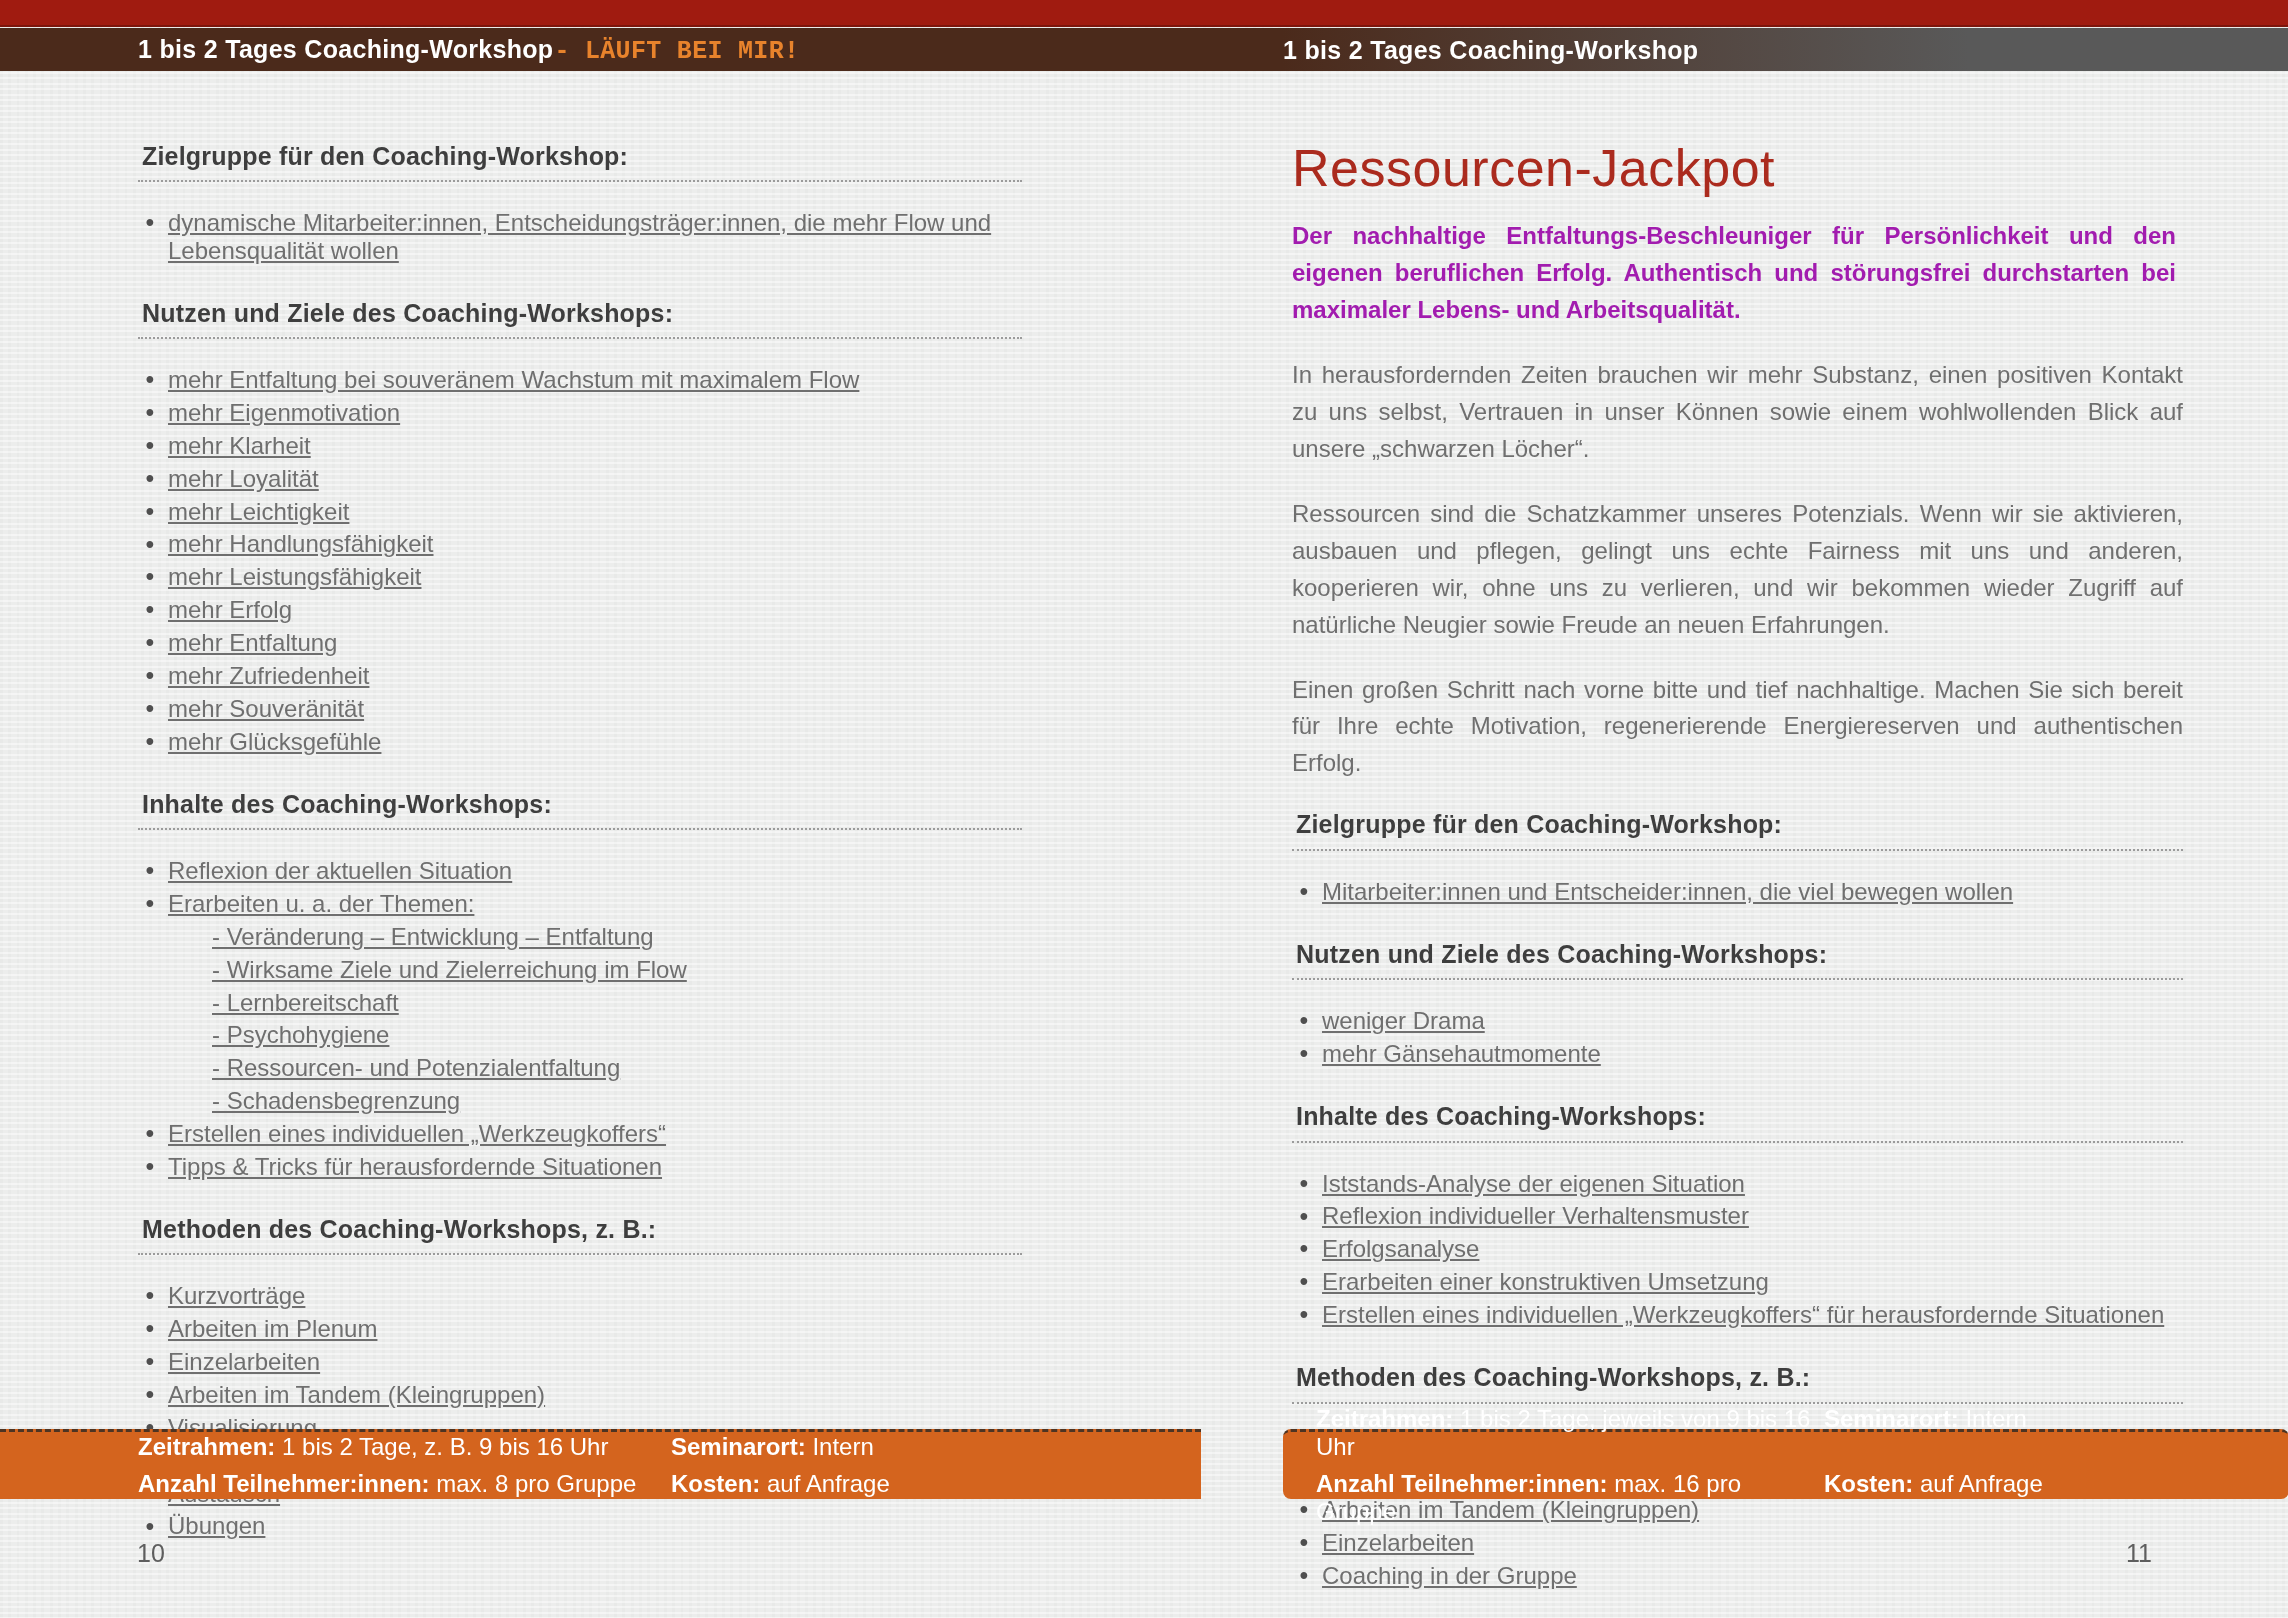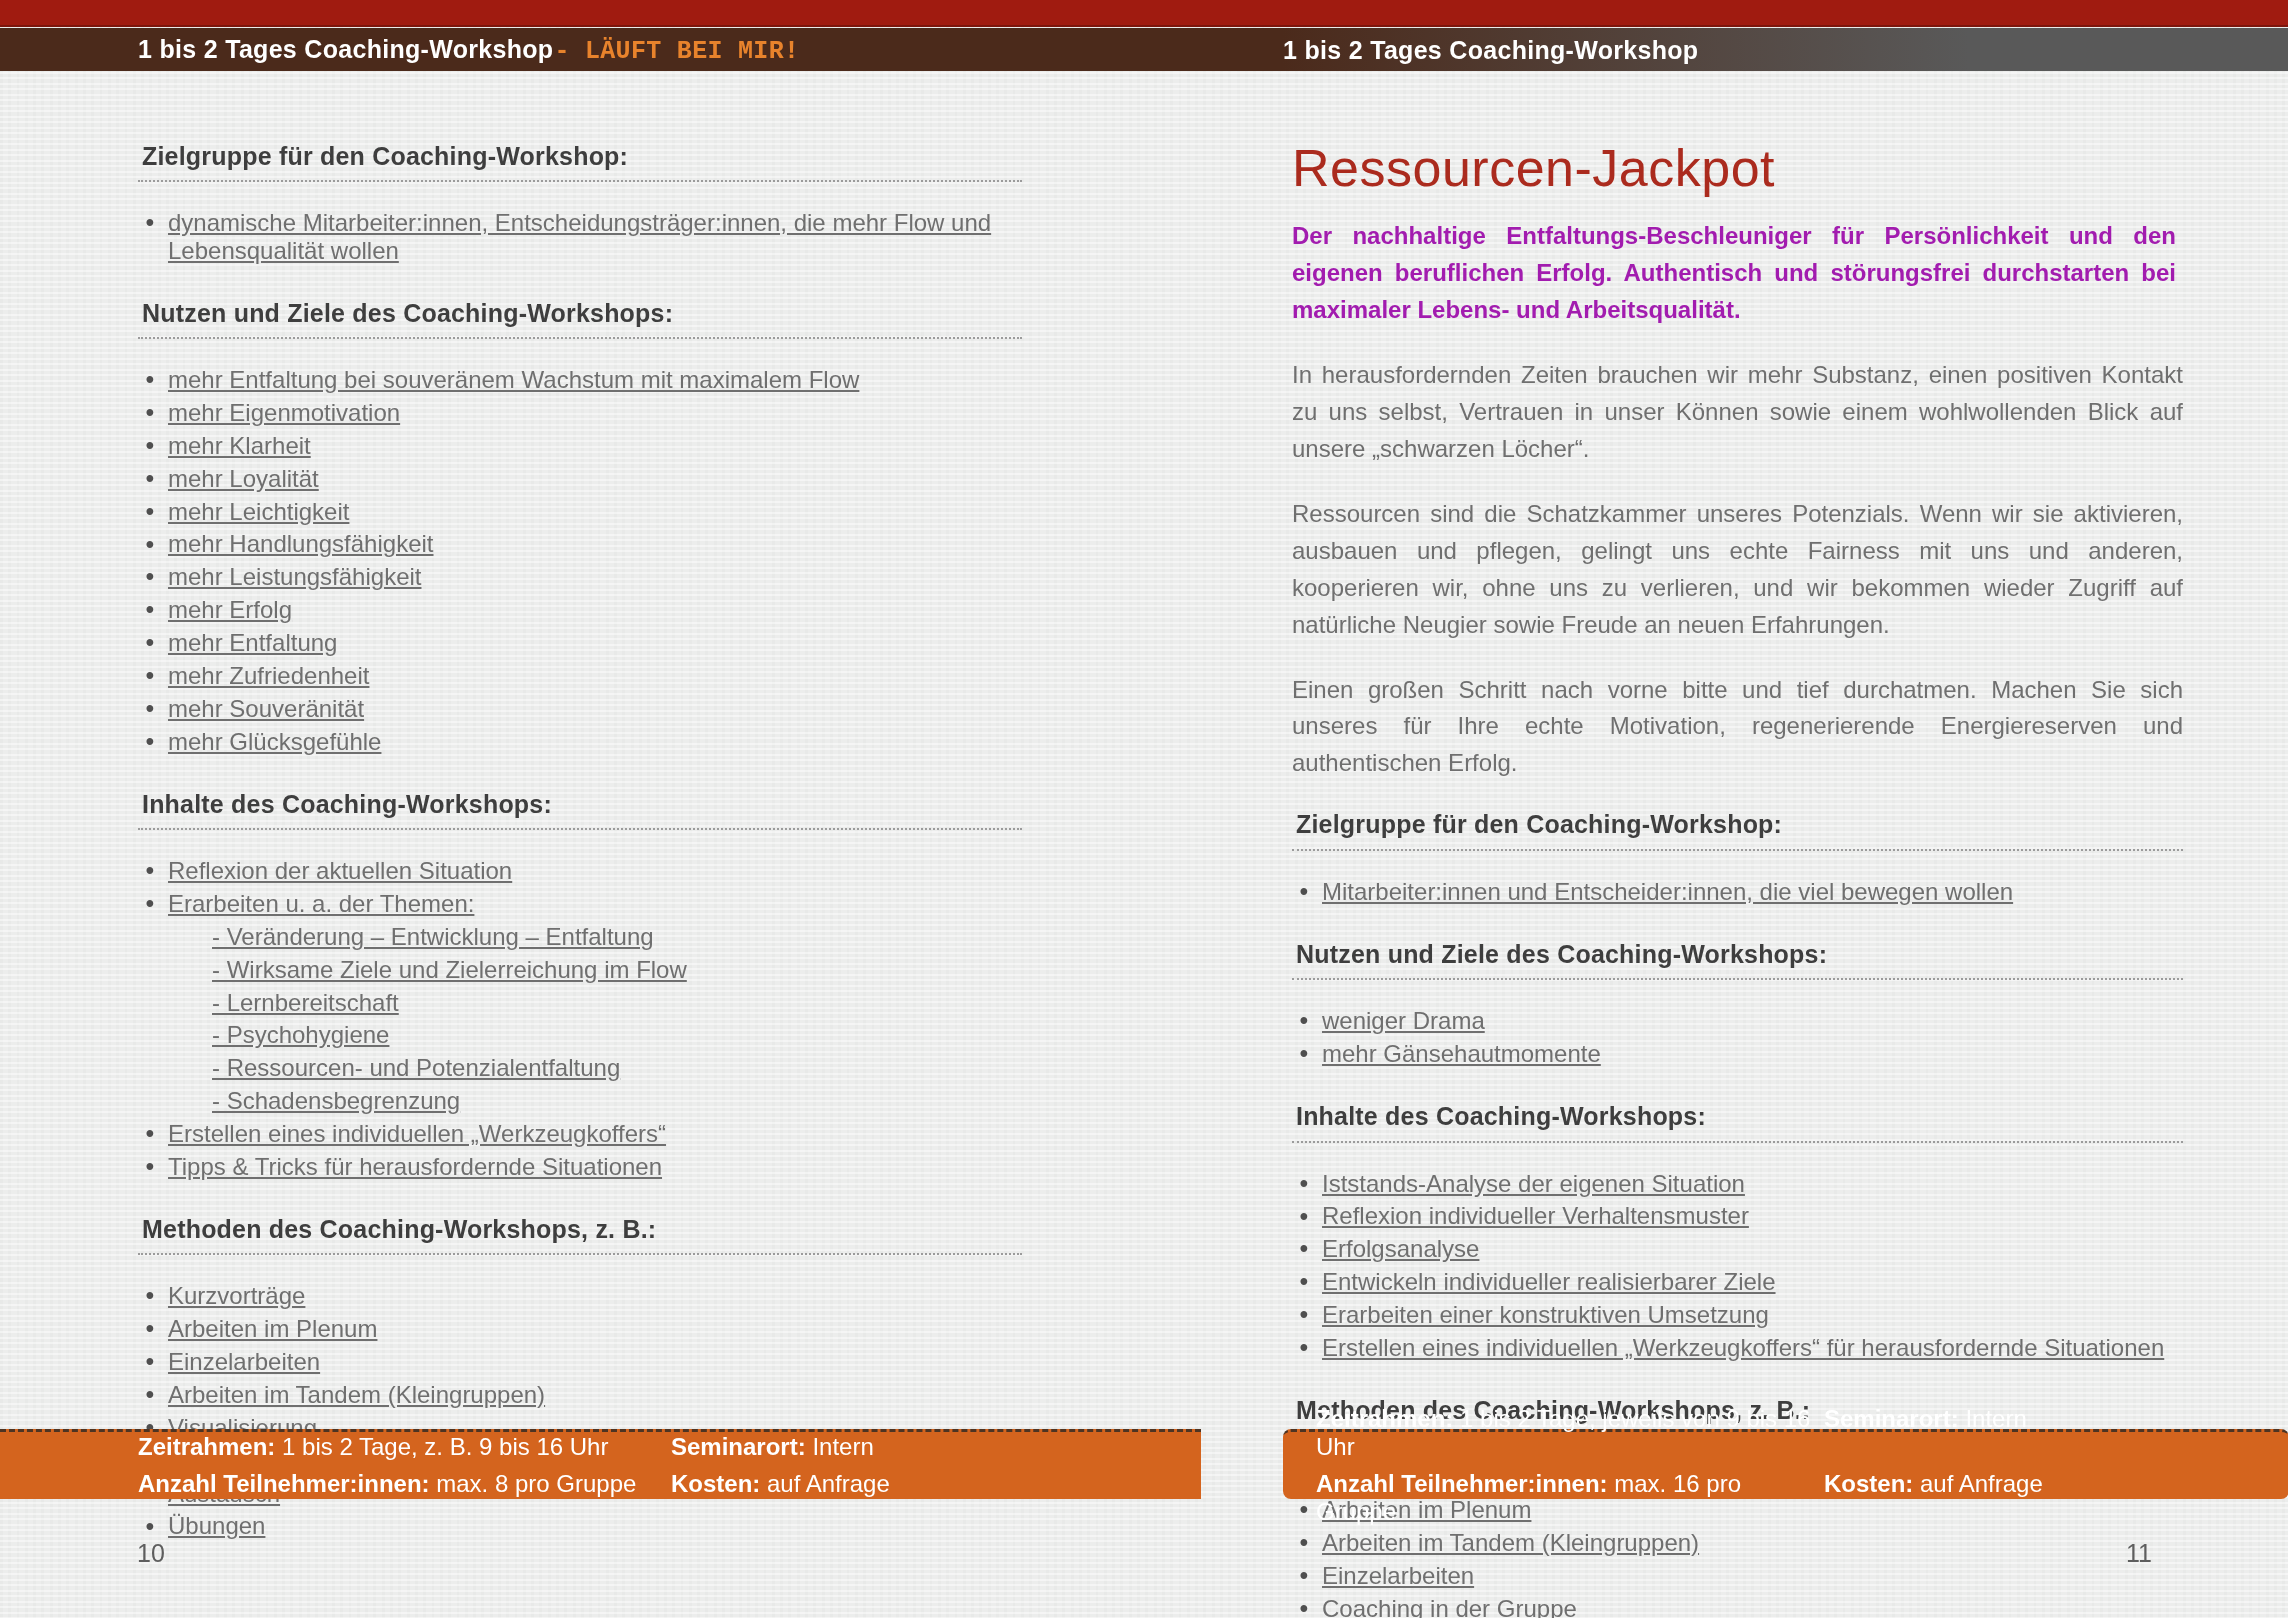--- a/index.html
+++ b/index.html
@@ -120,21 +120,21 @@
       </ul>
   </section>
 </main>
 
 <main class="col col-right">
   <h1 class="page-title">Ressourcen-Jackpot</h1>
   <p class="intro">Der nachhaltige Entfaltungs-Beschleuniger für Persönlichkeit und den eigenen beruflichen Erfolg. Authentisch und störungsfrei durchstarten bei maximaler Lebens- und Arbeitsqualität.</p>
   <div>
       <p class="para">In herausfordernden Zeiten brauchen wir mehr Substanz, einen positiven Kontakt zu uns selbst, Vertrauen in unser Können sowie einem wohlwollenden Blick auf unsere „schwarzen Löcher“.</p>
       <p class="para">Ressourcen sind die Schatzkammer unseres Potenzials. Wenn wir sie aktivieren, ausbauen und pflegen, gelingt uns echte Fairness mit uns und anderen, kooperieren wir, ohne uns zu verlieren, und wir bekommen wieder Zugriff auf natürliche Neugier sowie Freude an neuen Erfahrungen.</p>
-      <p class="para">Einen großen Schritt nach vorne bitte und tief durchatmen. Machen Sie sich unseres für Ihre echte Motivation, regenerierende Energiereserven und authentischen Erfolg.</p>
+      <p class="para">Einen großen Schritt nach vorne bitte und tief nachhaltige. Machen Sie sich bereit für Ihre echte Motivation, regenerierende Energiereserven und authentischen Erfolg.</p>
     </div>
   <section>
     <h3 class="shead">Zielgruppe für den Coaching-Workshop:</h3>
     <div class="rule"></div>
     <ul class="blist">
         <li class="bitem"><span class="btext">Mitarbeiter:innen und Entscheider:innen, die viel bewegen wollen</span></li>
       </ul>
   </section>
   <section>
     <h3 class="shead">Nutzen und Ziele des Coaching-Workshops:</h3>
@@ -144,21 +144,20 @@
         <li class="bitem"><span class="btext">mehr Gänsehautmomente</span></li>
       </ul>
   </section>
   <section>
     <h3 class="shead">Inhalte des Coaching-Workshops:</h3>
     <div class="rule"></div>
     <ul class="blist">
         <li class="bitem"><span class="btext">Iststands-Analyse der eigenen Situation</span></li>
         <li class="bitem"><span class="btext">Reflexion individueller Verhaltensmuster</span></li>
         <li class="bitem"><span class="btext">Erfolgsanalyse</span></li>
-        <li class="bitem"><span class="btext">Entwickeln individueller realisierbarer Ziele</span></li>
         <li class="bitem"><span class="btext">Erarbeiten einer konstruktiven Umsetzung</span></li>
         <li class="bitem"><span class="btext">Erstellen eines individuellen „Werkzeugkoffers“ für herausfordernde Situationen</span></li>
       </ul>
   </section>
   <section>
     <h3 class="shead">Methoden des Coaching-Workshops, z. B.:</h3>
     <div class="rule"></div>
     <ul class="blist">
         <li class="bitem"><span class="btext">Kurzvorträge</span></li>
         <li class="bitem"><span class="btext">Arbeiten im Plenum</span></li>

